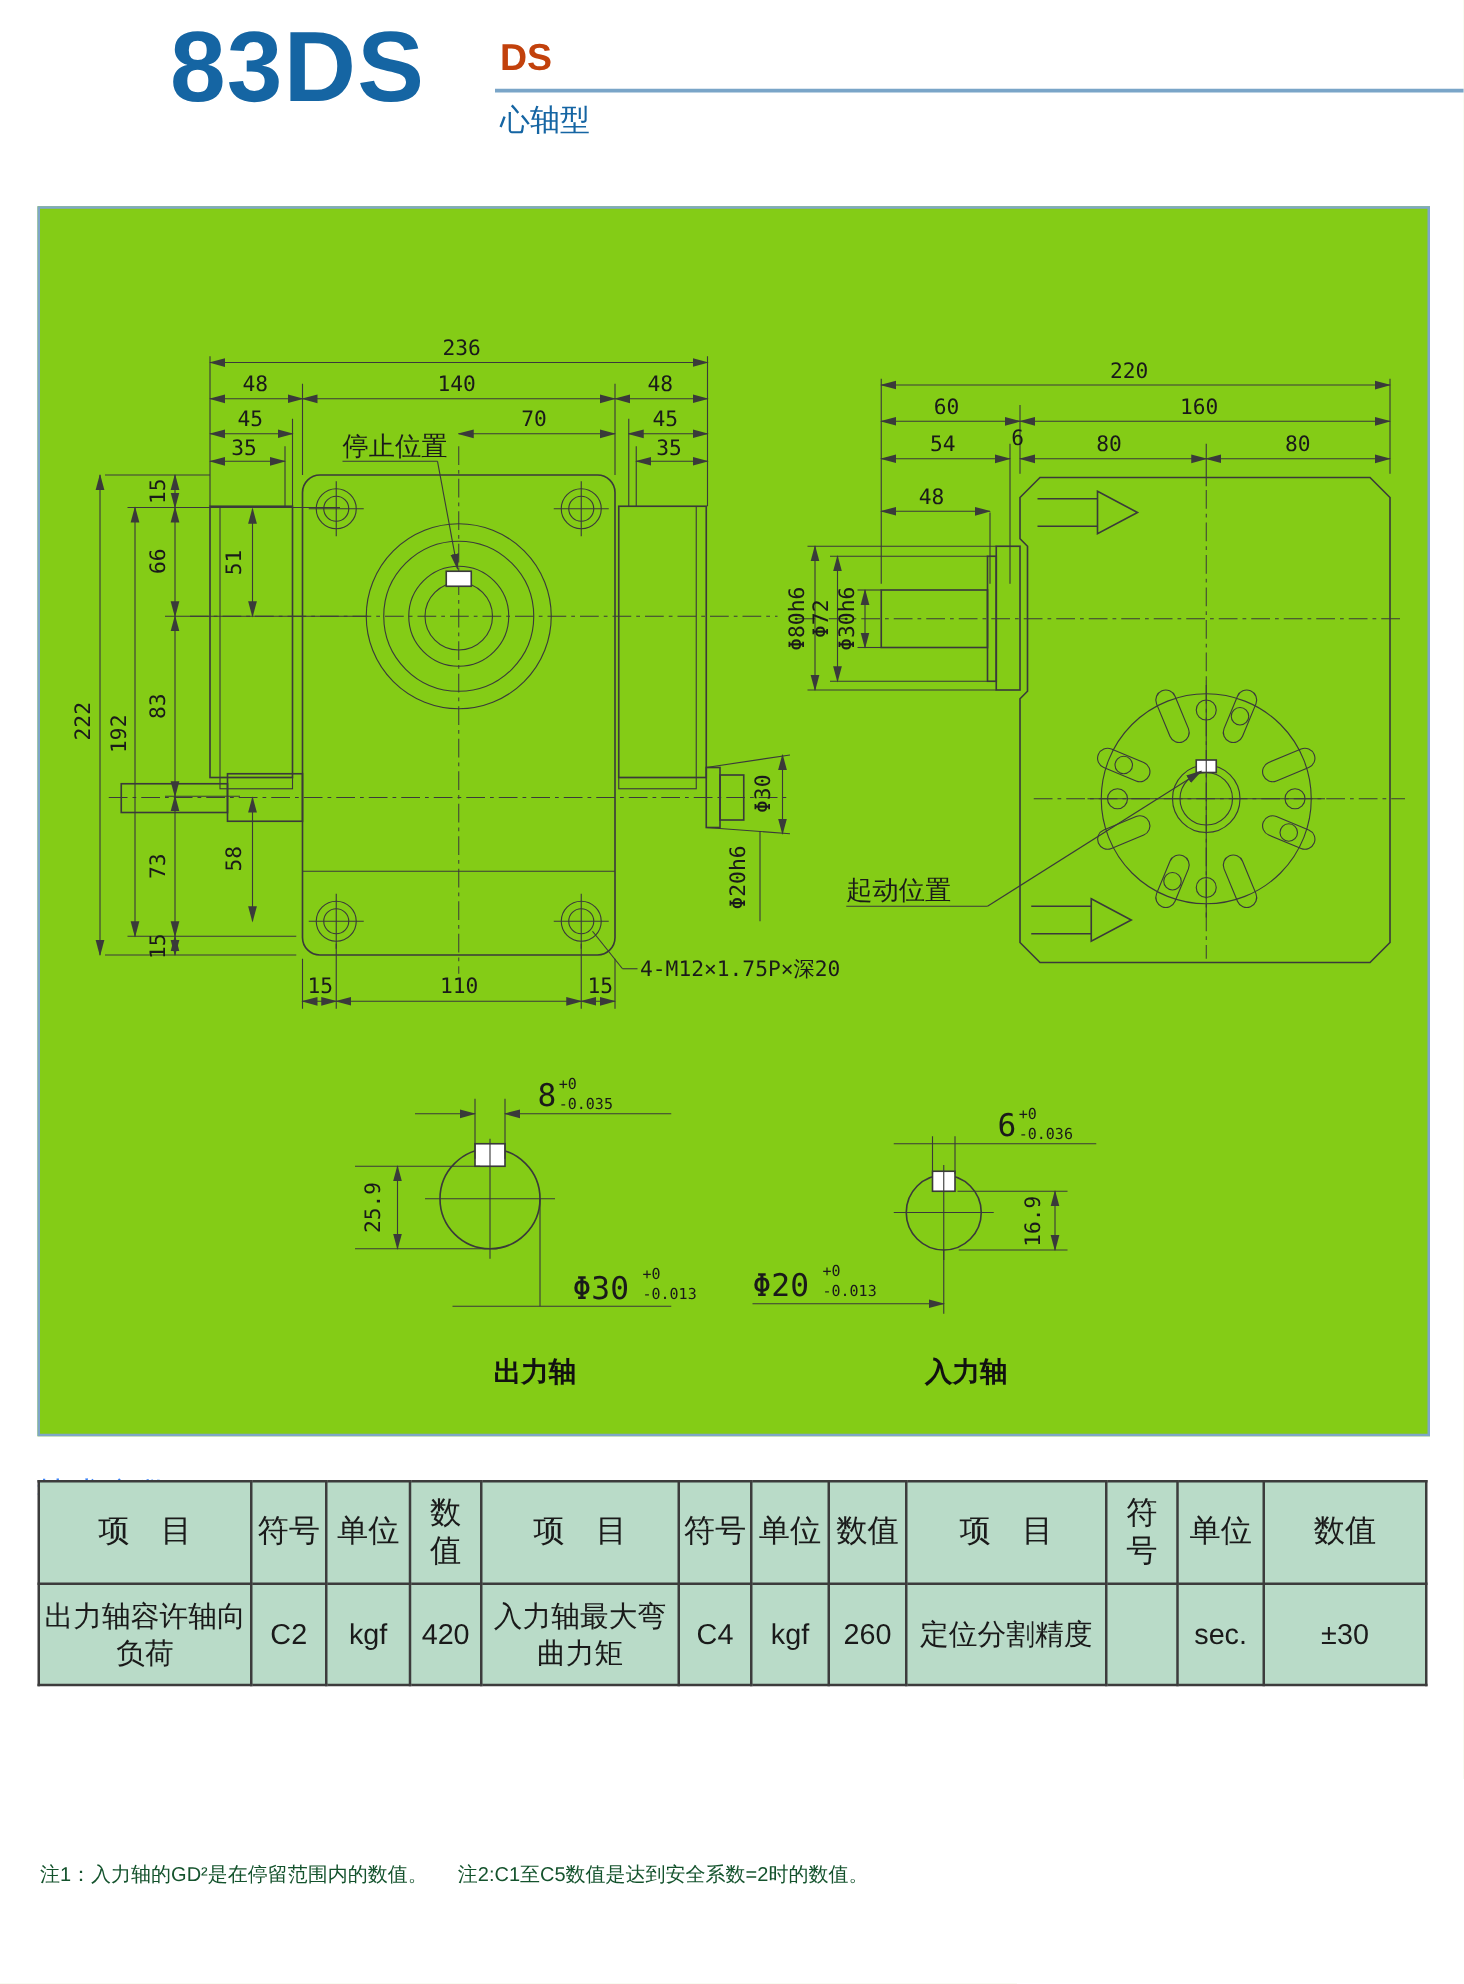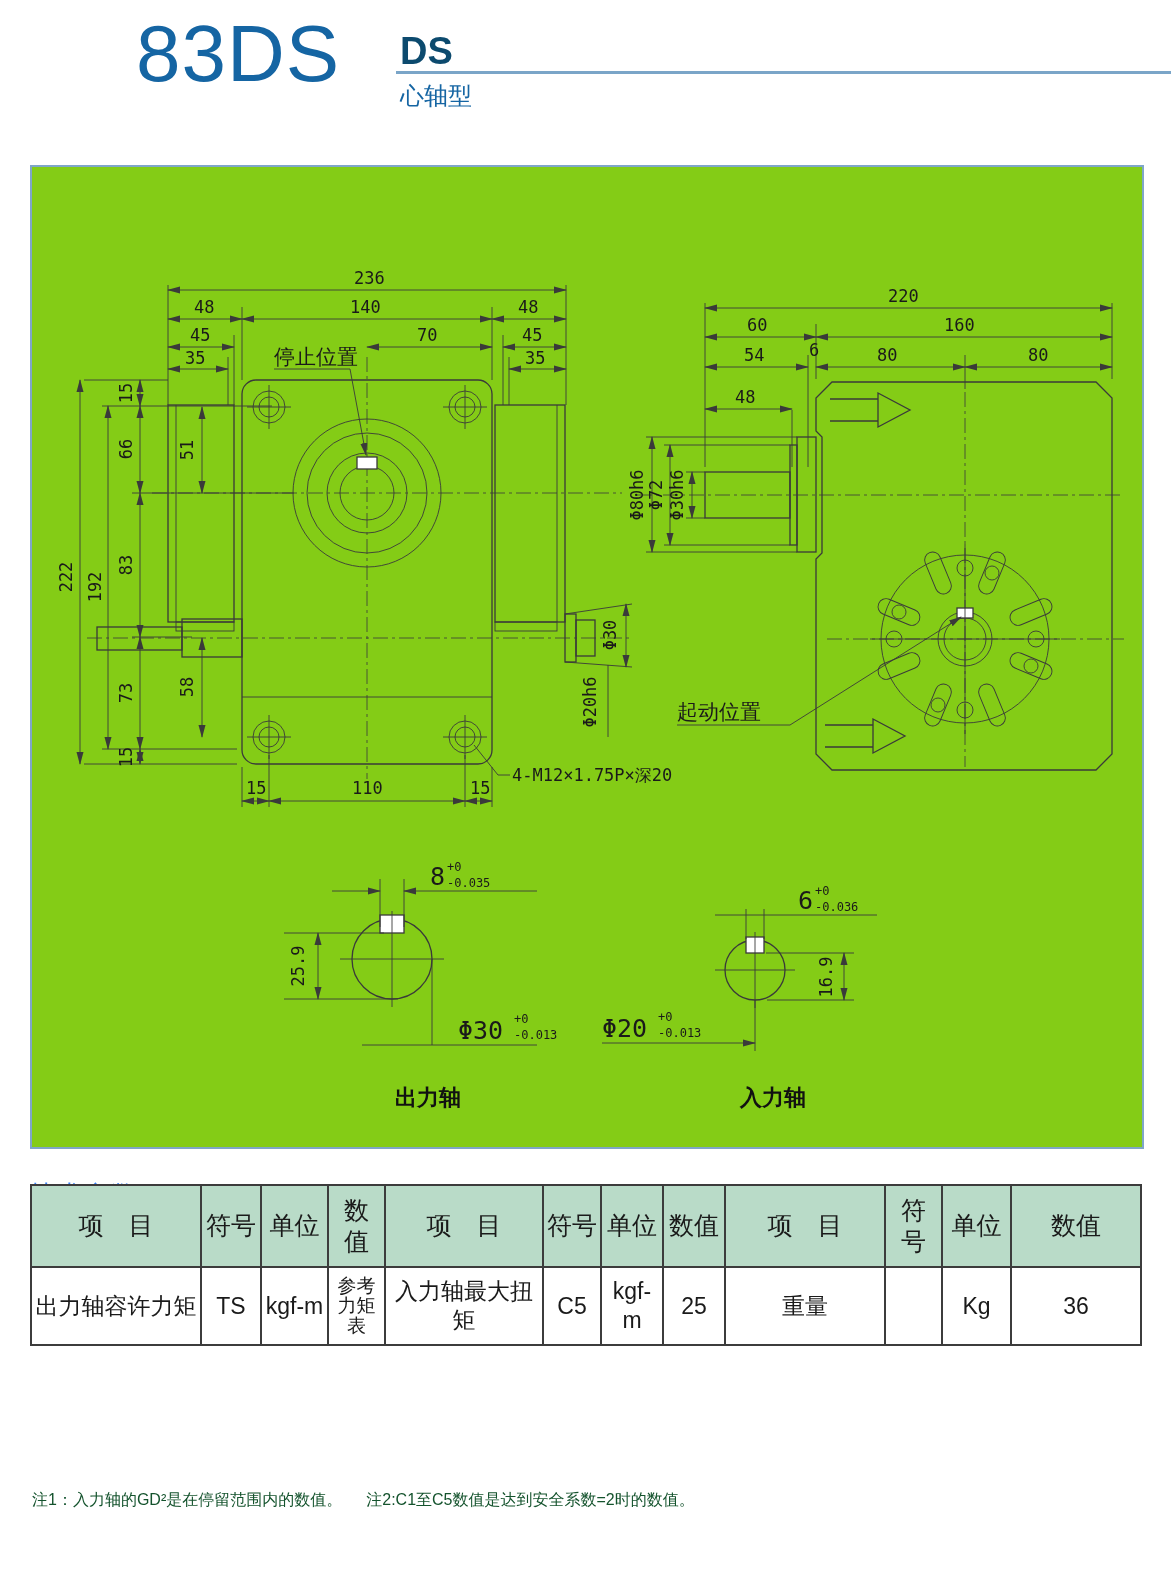--- a/index.html
+++ b/index.html
@@ -1,19 +1,19 @@
 <!DOCTYPE html>
 <html><head>
 <meta charset="utf-8">
 <style>
   html,body{margin:0;padding:0;background:#ffffff;}
   body{width:1171px;height:1587px;position:relative;font-family:"Liberation Sans",sans-serif;color:#1a1a1a;}
   
-  .hdr-model{position:absolute;left:136px;top:8px;font-size:80px;font-weight:normal;color:#1565a3;letter-spacing:1px;}
-  .hdr-series{position:absolute;left:400px;top:30px;font-size:38px;font-weight:bold;color:#0c4a6e;}
+  .hdr-model{position:absolute;left:136px;top:8px;font-size:80px;font-weight:bold;color:#1565a3;letter-spacing:1px;}
+  .hdr-series{position:absolute;left:400px;top:30px;font-size:30px;font-weight:bold;color:#c2410c;}
   .hdr-rule{position:absolute;left:396px;top:71px;width:775px;height:3px;background:#7aa5c8;}
   .hdr-sub{position:absolute;left:400px;top:80px;font-size:24px;font-weight:normal;color:#1565a3;}
   
   .panel{position:absolute;left:30px;top:165px;width:1110px;height:980px;background:#84cc16;border:2px solid #7fa6c8;box-sizing:content-box;}
   svg text{user-select:none;}
   .ln{stroke:#3a3a3a;stroke-width:1.3;fill:none;}
   .lnw{stroke:#3a3a3a;stroke-width:1.3;fill:#ffffff;}
   .thin{stroke:#3a3a3a;stroke-width:0.9;fill:none;}
   .cl{stroke:#3a3a3a;stroke-width:0.8;fill:none;stroke-dasharray:15 4 3 4;}
   .dim{font-family:"DejaVu Sans Mono","Liberation Mono",monospace;font-size:17px;fill:#1a1a1a;}
@@ -368,32 +368,32 @@
     <td>数值</td>
     <td>项　目</td>
     <td>符号</td>
     <td>单位</td>
     <td>数值</td>
     <td>项　目</td>
     <td>符号</td>
     <td>单位</td>
     <td>数值</td>
   </tr>
-  <tr class="r3">
-    <td>出力轴容许力矩</td>
-    <td>TS</td>
-    <td>kgf-m</td>
-    <td>参考力矩表</td>
-    <td>入力轴最大扭矩</td>
-    <td>C5</td>
-    <td>kgf-m</td>
-    <td>25</td>
-    <td>重量</td>
+  <tr class="r2">
+    <td>出力轴容许轴向负荷</td>
+    <td>C2</td>
+    <td>kgf</td>
+    <td>420</td>
+    <td>入力轴最大弯曲力矩</td>
+    <td>C4</td>
+    <td>kgf</td>
+    <td>260</td>
+    <td>定位分割精度</td>
     <td></td>
-    <td>Kg</td>
-    <td>36</td>
+    <td>sec.</td>
+    <td>±30</td>
   </tr>
   </tbody>
 </table>
 
 <div class="notes">
   <span>注1：入力轴的GD²是在停留范围内的数值。</span><span>注2:C1至C5数值是达到安全系数=2时的数值。</span>
 </div>
 
 </body></html>

